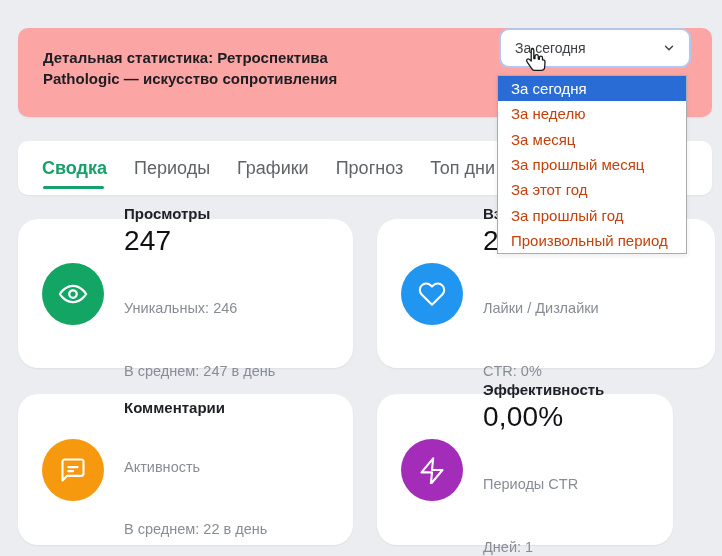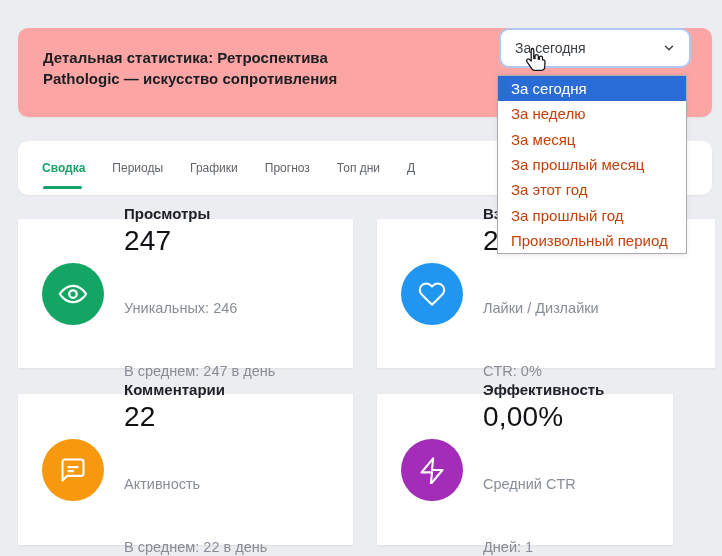--- a/index.html
+++ b/index.html
@@ -26,27 +26,27 @@
     box-shadow:0 2px 5px rgba(0,0,0,.08); }
   .menu-item { height:25.3px; display:flex; align-items:center; padding-left:13px;
     font-size:15px; color:#c2410c; cursor:pointer; }
   .menu-item.selected { background:#2a6cd5; color:#fff; }
 
   
   .tab-bar { position:absolute; left:18px; top:141px; width:694px; height:54px;
     background:#fff; border-radius:10px; box-shadow:0 1px 2px rgba(0,0,0,.05);
     display:flex; align-items:stretch; padding-left:24px; z-index:1; }
   .tab { position:relative; display:flex; align-items:center; margin-right:27px;
-    font-size:12px; color:#5f6469; cursor:pointer; white-space:nowrap; }
+    font-size:18px; color:#5f6469; cursor:pointer; white-space:nowrap; }
   .tab.active { color:#18a06b; font-weight:700; }
   .tab.active::after { content:""; position:absolute; left:1px; right:3px; bottom:6px;
     height:3px; background:#18a06b; border-radius:2px; }
 
   
-  .card { position:absolute; background:#fff; border-radius:0;
+  .card { position:absolute; background:#fff; border-radius:20px;
     box-shadow:0 1px 2px rgba(0,0,0,.06);
     display:flex; align-items:center; padding-left:24px; }
   .card.c1 { left:18px;  top:219px; width:335px; height:149px; }
   .card.c2 { left:377px; top:219px; width:338px; height:149px; }
   .card.c3 { left:18px;  top:394px; width:335px; height:151px; }
   .card.c4 { left:377px; top:394px; width:296px; height:151px; }
   .circle { width:62px; height:62px; border-radius:50%; flex:0 0 62px;
     display:flex; align-items:center; justify-content:center; margin-right:20px; }
   .circle.green  { background:#12a563; }
   .circle.blue   { background:#2196f0; }
@@ -132,36 +132,35 @@
   <div class="card c3">
     <div class="circle orange">
       <svg width="28" height="28" viewBox="0 0 24 24" fill="none" stroke="#fff" stroke-width="1.8" stroke-linecap="round" stroke-linejoin="round">
           <path d="M21 15a2 2 0 0 1-2 2H7l-4 4V5a2 2 0 0 1 2-2h14a2 2 0 0 1 2 2z"></path>
           <line x1="8" y1="9.5" x2="16" y2="9.5"></line>
           <line x1="8" y1="13" x2="12" y2="13"></line>
         </svg>
     </div>
     <div class="card-text">
       <div class="card-title">Комментарии</div>
-      <div class="card-value">22</div>
       <div class="card-line">Активность</div>
       <div class="card-line">В среднем: 22 в день</div>
     </div>
   </div>
 
   <div class="card c4">
     <div class="circle purple">
       <svg width="28" height="28" viewBox="0 0 24 24" fill="none" stroke="#fff" stroke-width="1.8" stroke-linecap="round" stroke-linejoin="round">
           <path d="M13 2 3 14h9l-1 10 10-12h-9l1-10z"></path>
         </svg>
     </div>
     <div class="card-text">
       <div class="card-title">Эффективность</div>
       <div class="card-value">0,00%</div>
-      <div class="card-line">Средний CTR</div>
+      <div class="card-line">Периоды CTR</div>
       <div class="card-line">Дней: 1</div>
     </div>
   </div>
 
   <div class="cursor">
     <svg width="26" height="30" viewBox="0 0 26 30">
       <path d="M10 2.5c1 0 1.8.8 1.8 1.8v8.2l1.2.15v-2.45c0-.9.75-1.6 1.65-1.6.9 0 1.65.7 1.65 1.6v2.9l1.1.15v-1.5c0-.85.7-1.55 1.55-1.55.85 0 1.55.7 1.55 1.55v2l.9.12c.95.13 1.65.95 1.6 1.9l-.3 5.3c-.1 1.9-1.7 3.4-3.6 3.4h-6.2c-1.2 0-2.3-.6-3-1.6l-5-7.3c-.5-.75-.35-1.75.35-2.3.65-.5 1.55-.45 2.15.1l1.8 1.75V4.3c0-1 .8-1.8 1.8-1.8z" fill="#ffffff" stroke="#1a1a1a" stroke-width="1.3" stroke-linejoin="round"></path>
     </svg>
   </div>
 

